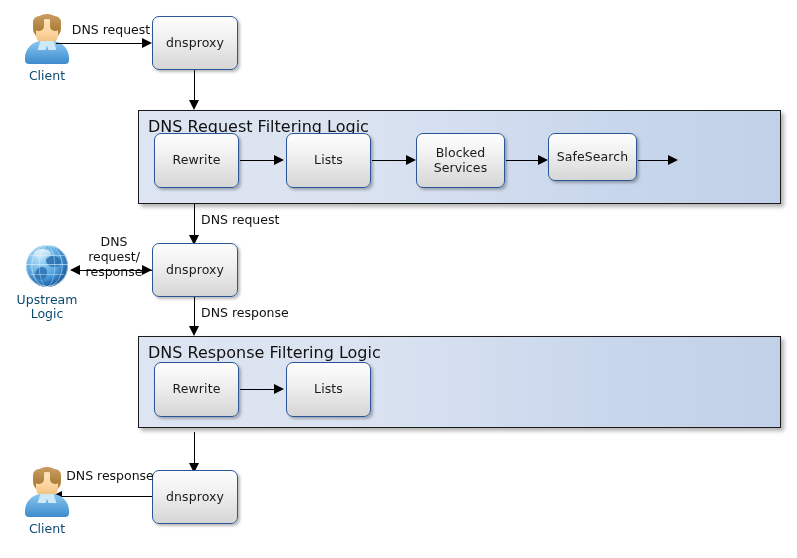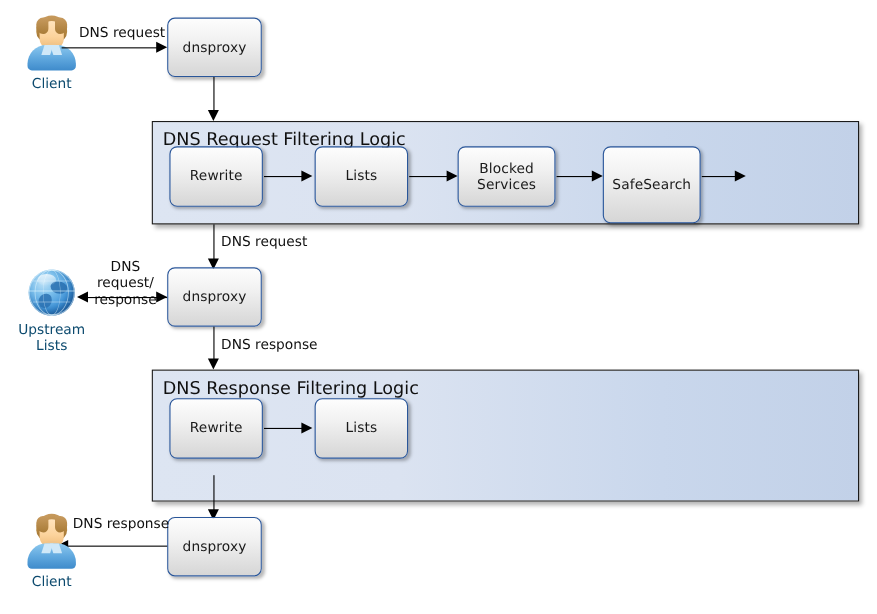--- a/index.html
+++ b/index.html
@@ -237,21 +237,21 @@
   <div class="line-h" style="left:372px; top:160px; width:36px;"></div>
   <div class="arrow-r" style="left:406px; top:155px;"></div>
 
   <div class="box" style="left:416px; top:133px; width:89px; height:55px;">
     <span>Blocked
 Services</span>
   </div>
   <div class="line-h" style="left:506px; top:160px; width:34px;"></div>
   <div class="arrow-r" style="left:538px; top:155px;"></div>
 
-  <div class="box" style="left:548px; top:133px; width:89px; height:70px;">
+  <div class="box" style="left:548px; top:133px; width:89px; height:48px;">
     <span>SafeSearch</span>
   </div>
   <div class="line-h" style="left:638px; top:160px; width:32px;"></div>
   <div class="arrow-r" style="left:668px; top:155px;"></div>
 
 
   <div class="line-v" style="left:194px; top:204px; height:34px;"></div>
   <div class="arrow-d" style="left:189px; top:235px;"></div>
   <div class="edge-label left-al" style="left:201px; top:212px; width:120px;">DNS request</div>
 
@@ -261,38 +261,38 @@
     <div class="land-b"></div>
     <div class="mer1"></div>
     <div class="mer2"></div>
     <div class="mer3"></div>
     <div class="eq"></div>
     <div class="eq2"></div>
     <div class="eq3"></div>
     <div class="gloss"></div>
   </div>
   <div class="actor-caption" style="left:7px; top:293px; width:80px;">Upstream
-Lists</div>
+Logic</div>
 
   <div class="edge-label" style="left:78px; top:215px; width:72px;margin-top:19px;">DNS
 request/
 response</div>
   <div class="line-h" style="left:78px; top:270px; width:74px;"></div>
   <div class="arrow-l" style="left:70px; top:265px;"></div>
   <div class="arrow-r" style="left:142px; top:265px;"></div>
 
   <div class="box" style="left:152px; top:243px; width:86px; height:54px;">
     <span>dnsproxy</span>
   </div>
 
   <div class="line-v" style="left:194px; top:297px; height:32px;"></div>
   <div class="arrow-d" style="left:189px; top:326px;"></div>
   <div class="edge-label left-al" style="left:201px; top:305px; width:130px;">DNS response</div>
 
-  <div class="panel" style="left:138px; top:336px; width:643px; height:120px;">
+  <div class="panel" style="left:138px; top:336px; width:643px; height:92px;">
     <div class="panel-title">DNS Response Filtering Logic</div>
   </div>
 
   <div class="box" style="left:154px; top:362px; width:85px; height:55px;">
     <span>Rewrite</span>
   </div>
   <div class="line-h" style="left:240px; top:389px; width:36px;"></div>
   <div class="arrow-r" style="left:274px; top:384px;"></div>
 
   <div class="box" style="left:286px; top:362px; width:85px; height:55px;">

